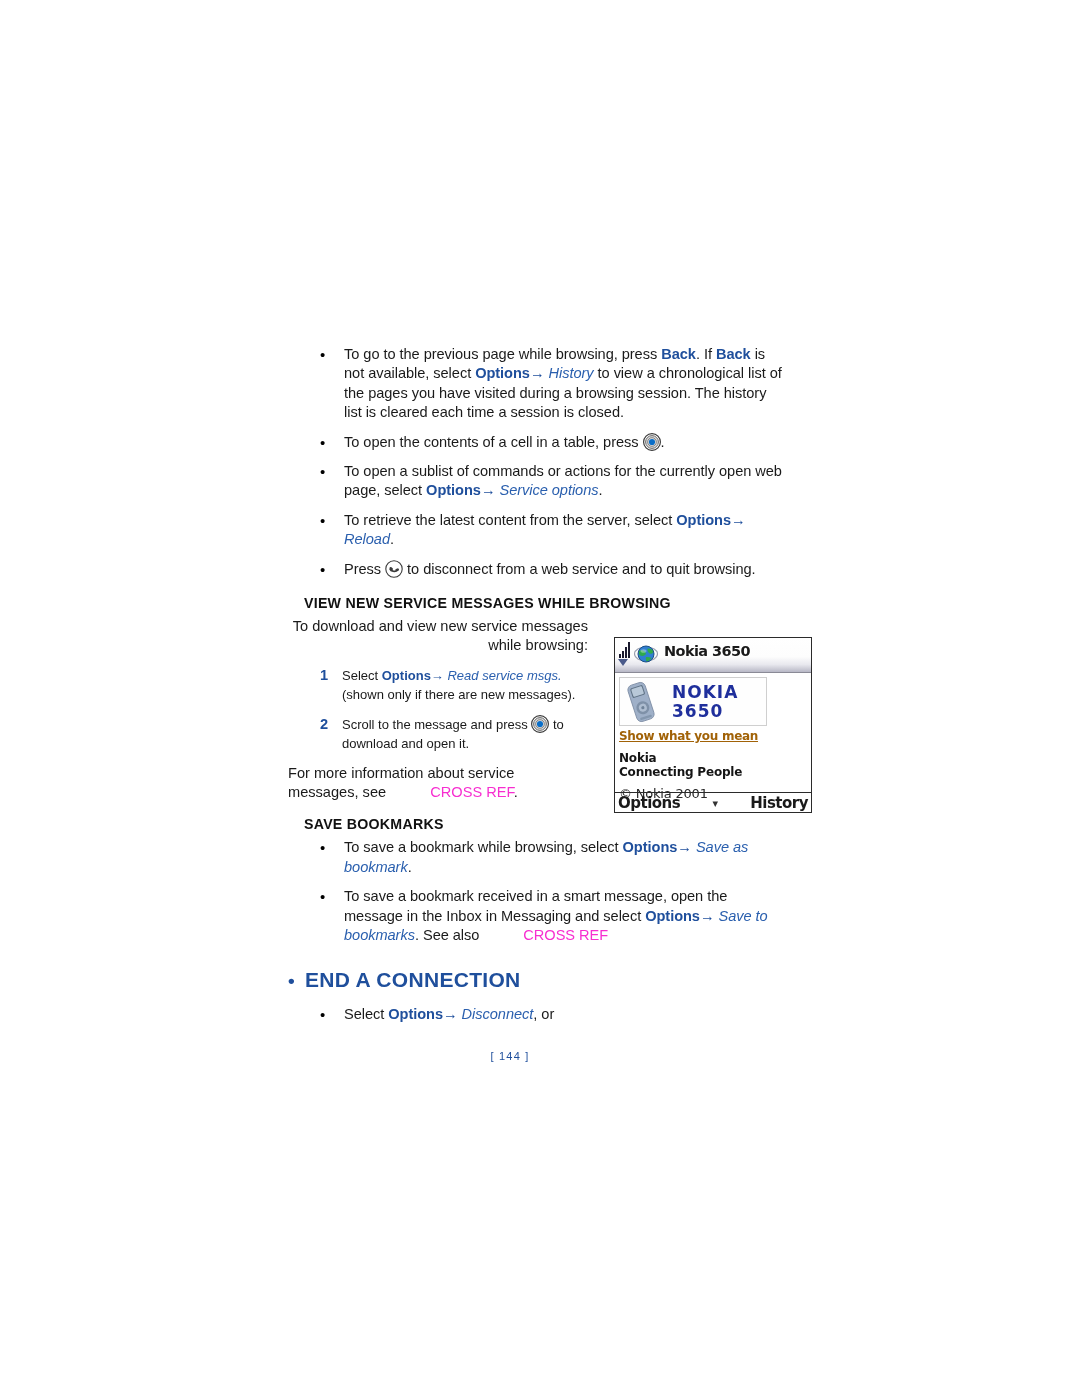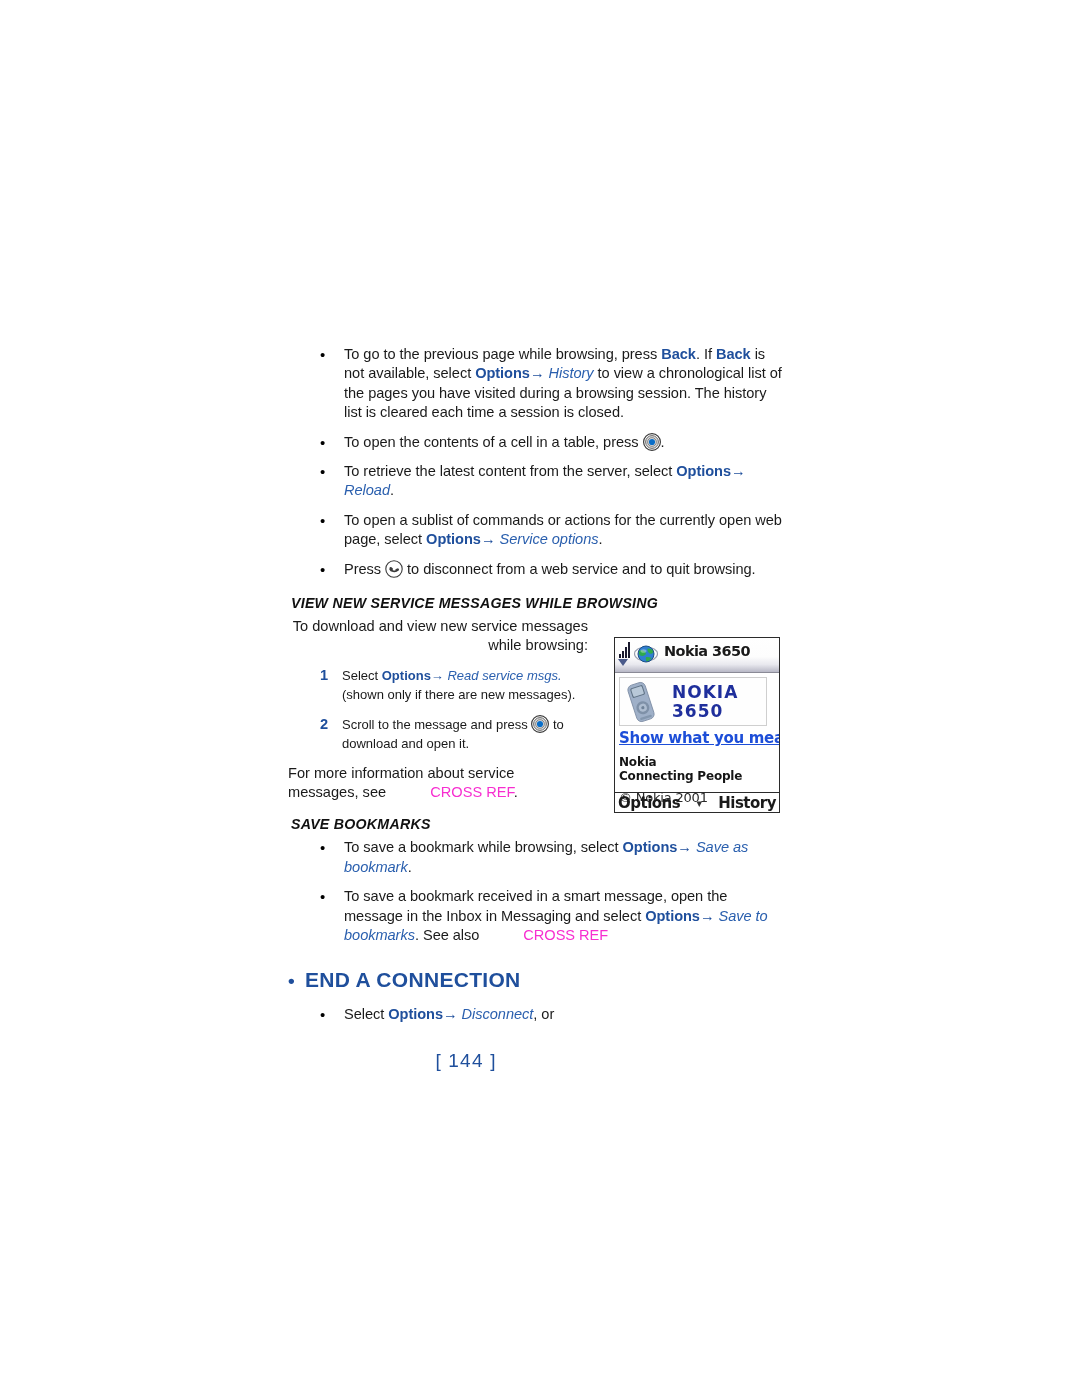--- a/index.html
+++ b/index.html
@@ -101,22 +101,21 @@
     color: #f72ed0;
     margin-left: 40px;
   }
 
   
   .sub-head {
     font-size: 14.2px;
     font-weight: bold;
     letter-spacing: 0.25px;
     color: #111111;
-    margin: 14px 0 6px 3px;
-    font-style: italic;
+    margin: 14px 0 6px 16px;
   }
   .sec-head {
     position: absolute;
     left: 288px;
     top: 968px;
     font-size: 21px;
     font-weight: bold;
     color: #1f4f9c;
     letter-spacing: 0.3px;
     display: flex;
@@ -136,21 +135,21 @@
     height: 18px;
     position: relative;
   }
   .key-icon svg { display: block; }
 
   
   #phone-fig {
     position: absolute;
     left: 614px;
     top: 637px;
-    width: 166px;
+    width: 198px;
     height: 176px;
     border: 1.5px solid #2b2b2b;
     background: #ffffff;
     box-sizing: border-box;
     overflow: hidden;
     font-family: "DejaVu Sans", sans-serif;
   }
   #phone-titlebar {
     position: relative;
     height: 34px;
@@ -219,23 +218,23 @@
     top: 5px;
     color: #1f2f9c;
     font-weight: bold;
     font-size: 17px;
     line-height: 19px;
     letter-spacing: 1px;
     font-family: "DejaVu Sans", sans-serif;
   }
   .link-line {
     margin-top: 3px;
-    font-size: 15px;
-    font-weight: bold;
-    color: #1d4ed8;
+    font-size: 12px;
+    font-weight: bold;
+    color: #a16207;
     text-decoration: underline;
     letter-spacing: -0.3px;
     white-space: nowrap;
   }
   .slogan {
     margin-top: 9px;
     font-size: 12px;
     font-weight: bold;
     color: #151515;
     line-height: 13.5px;
@@ -273,23 +272,24 @@
     font-size: 11px;
   }
 
   
   #page-number {
     position: absolute;
     left: 0;
     top: 1050px;
     width: 932px;
     text-align: center;
-    font-size: 19px;
+    font-size: 11px;
     color: #1f4f9c;
     letter-spacing: 1.2px;
+    padding-left: 44px;
   }
 </style>
 </head>
 <body>
 
 <div id="page">
 
   <div class="content">
 
     <div id="tips-list">
@@ -301,25 +301,25 @@
           <span class="bul"></span>
           <span class="txt"><span>To open the contents of a cell in a table, press </span><span class="key-icon"><svg viewBox="0 0 18 18" width="18" height="18">
                 <circle cx="9" cy="9" r="8.4" fill="#ffffff" stroke="#3a3a3a" stroke-width="1.2"></circle>
                 <circle cx="9" cy="9" r="6.4" fill="#d8d8d8" stroke="#6a6a6a" stroke-width="1"></circle>
                 <circle cx="9" cy="9" r="4.2" fill="#ffffff" stroke="#555" stroke-width="0.8"></circle>
                 <circle cx="9" cy="9" r="3.1" fill="#0a6ec8"></circle>
               </svg></span><span>.</span></span>
         </div>
         <div class="bullet-row">
           <span class="bul"></span>
+          <span class="txt"><span>To open a sublist of commands or actions for the currently open web page, select </span><span class="cmd">Options</span><span class="arrow">→</span><span> </span><span class="itl">Service options</span><span>.</span></span>
+        </div>
+        <div class="bullet-row">
+          <span class="bul"></span>
           <span class="txt"><span>To retrieve the latest content from the server, select </span><span class="cmd">Options</span><span class="arrow">→</span><span> </span><span class="itl">Reload</span><span>.</span></span>
-        </div>
-        <div class="bullet-row">
-          <span class="bul"></span>
-          <span class="txt"><span>To open a sublist of commands or actions for the currently open web page, select </span><span class="cmd">Options</span><span class="arrow">→</span><span> </span><span class="itl">Service options</span><span>.</span></span>
         </div>
         <div class="bullet-row">
           <span class="bul"></span>
           <span class="txt"><span>Press </span><span class="key-icon"><svg viewBox="0 0 18 18" width="18" height="18">
                 <circle cx="9" cy="9" r="8.2" fill="#ffffff" stroke="#3a3a3a" stroke-width="1.1"></circle>
                 <g transform="rotate(-38 9 9)">
                   <path d="M5.6 6.2 q0.2 -1.1 1.3 -1.1 q1.0 0 1.2 1.0 l0.25 1.5 q0.12 0.75 -0.5 1.0 l-0.55 0.25 q0.55 1.5 1.9 2.2 l0.3 -0.5 q0.35 -0.6 1.05 -0.4 l1.45 0.45 q0.95 0.3 0.85 1.3 q-0.1 1.1 -1.2 1.2 q-3.2 0.25 -5.4 -2.3 q-1.9 -2.2 -1.2 -4.6 z" fill="#3a3a3a"></path>
                 </g>
               </svg></span><span> to disconnect from a web service and to quit browsing.</span></span>
         </div>

